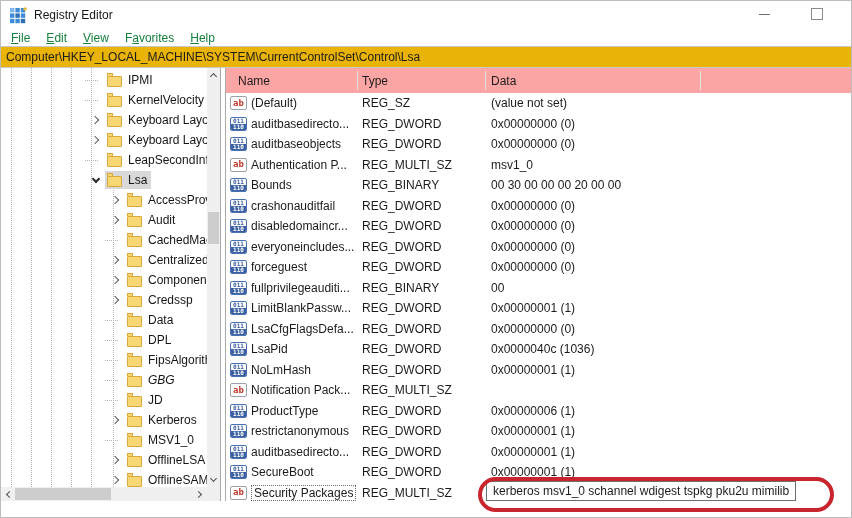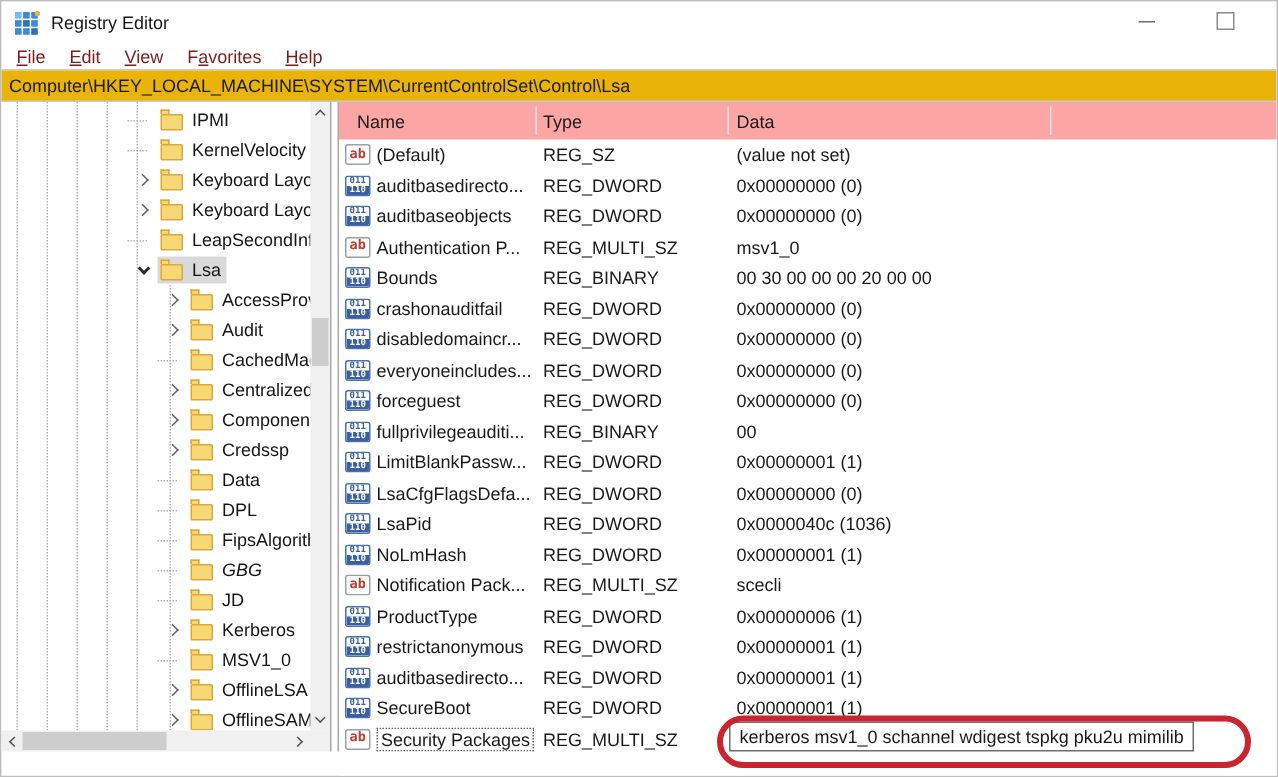--- a/index.html
+++ b/index.html
@@ -13,21 +13,21 @@
   #titlebar{position:absolute;left:0;top:0;width:100%;height:28px;background:#fff;display:flex;align-items:center;}
   #win-icon{margin-left:9px;width:17px;height:17px;flex:none;}
   #win-title{margin-left:7px;color:#161616;}
   .cap-btn{position:absolute;top:0;width:32px;height:26px;display:flex;align-items:center;justify-content:center;cursor:default;}
   #btn-min{left:747px;}
   #btn-min i{display:block;width:11px;height:0;border-top:1px solid #6e6e6e;}
   #btn-max{left:800px;}
   #btn-max i{display:block;width:12px;height:12px;border:1px solid #8a8a8a;background:#fff;}
   
   #menubar{position:absolute;left:0;top:28px;width:100%;height:18px;display:flex;align-items:center;padding-left:2px;border-bottom:1px solid #c9c9c9;background:#fff;}
-  .menu-item{padding:0 8px;color:#7f1d1d;cursor:default;}
+  .menu-item{padding:0 8px;color:#15803d;cursor:default;}
   .menu-item u{text-decoration:underline;}
   
   #addressbar{position:absolute;left:0;top:46px;width:100%;height:21px;display:flex;align-items:center;padding-left:5px;border-bottom:1px solid #c9c9c9;background:#eab308;white-space:nowrap;overflow:hidden;}
   
   #main{position:absolute;left:0;top:67px;width:852px;height:451px;background:#fff;}
   
   #tree-panel{position:absolute;left:0;top:0;width:219px;height:433px;background:#fff;}
   #tree-viewport{position:absolute;left:0;top:0;width:206px;height:419px;overflow:hidden;background:#fff;}
   .tree-guide{position:absolute;top:0;bottom:0;width:0;border-left:1px dotted #b3b3b3;}
   #tree-rows{position:absolute;left:0;top:2px;width:100%;}
@@ -550,21 +550,20 @@
             <span class="cell cdata">0x00000001 (1)</span>
           </div>
           <div class="list-row">
             <span class="cell cname">
               <span class="vicon ab">
                 <b>ab</b>
               </span>
               <span class="nm">Notification Pack...</span>
             </span>
             <span class="cell ctype">REG_MULTI_SZ</span>
-            <span class="cell cdata">scecli</span>
           </div>
           <div class="list-row">
             <span class="cell cname">
               <span class="vicon bin">
                 <i>011</i>
                 <i class="b">110</i>
               </span>
               <span class="nm">ProductType</span>
             </span>
             <span class="cell ctype">REG_DWORD</span>

